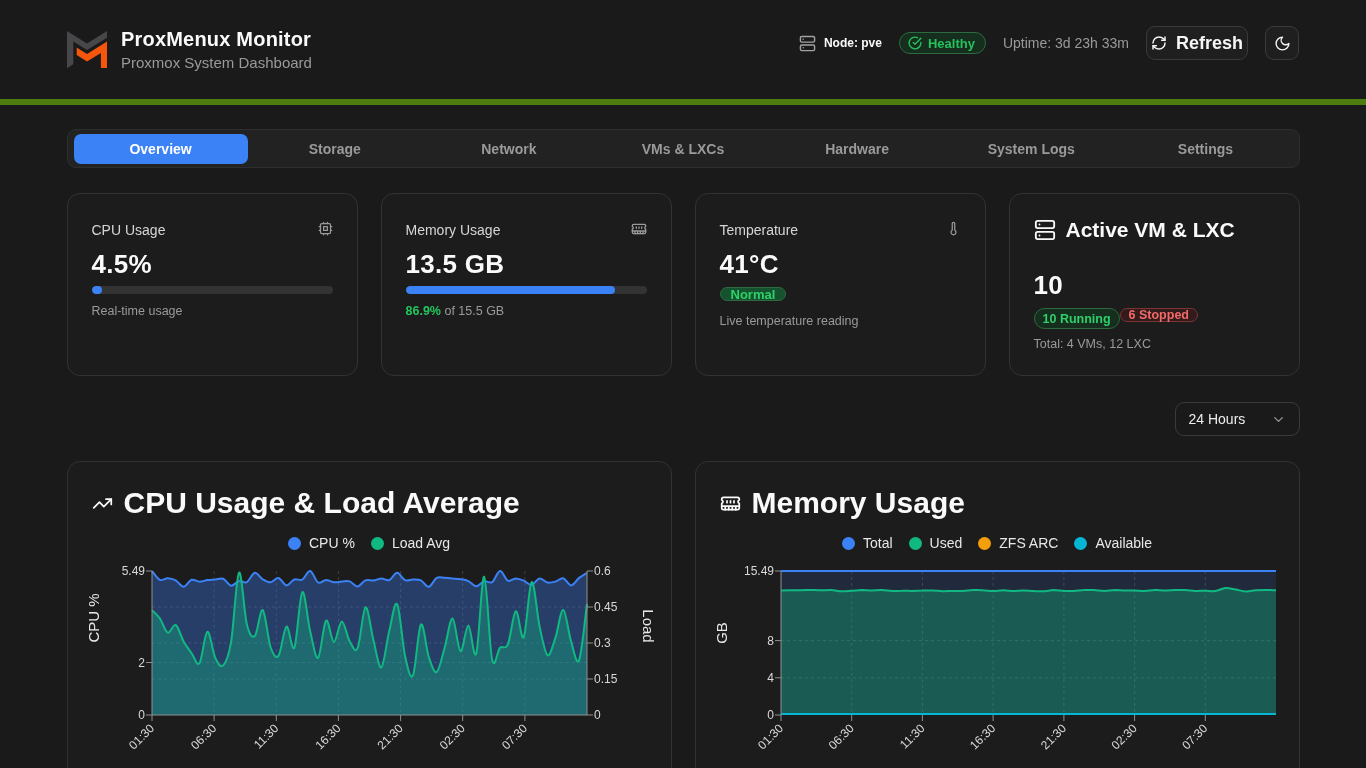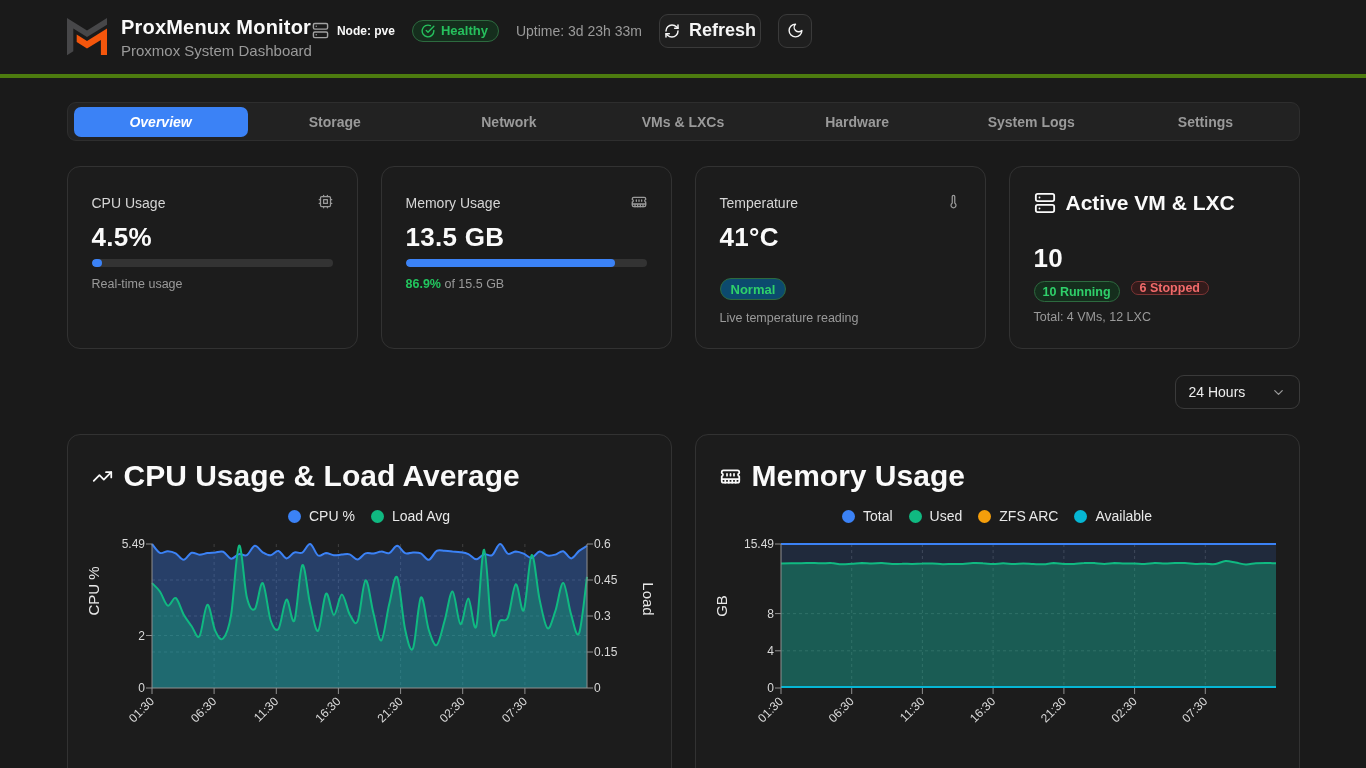--- a/index.html
+++ b/index.html
@@ -1,45 +1,45 @@
 <!DOCTYPE html>
 <html><head>
 <meta charset="utf-8">
 <style>
 * { margin:0; padding:0; box-sizing:border-box; }
 html,body { width:1366px; height:768px; overflow:hidden; background:#1a1a1a; font-family:"Liberation Sans",sans-serif; }
-.hdr { height:78px; border-bottom:4px solid #4d7c0f; display:flex; align-items:center; padding:0 67px; }
+.hdr { height:105px; border-bottom:6px solid #4d7c0f; display:flex; align-items:center; justify-content:space-between; padding:0 67px; }
 .brand { display:flex; align-items:center; gap:13px; }
 .brand h1 { font-size:20px; font-weight:bold; color:#fafafa; letter-spacing:.2px; }
 .brand p { font-size:15px; color:#9a9a9a; margin-top:3px; }
 .hright { display:flex; align-items:center; gap:17px; position:relative; top:-6.5px; }
 .nodegrp { display:flex; align-items:center; gap:8px; color:#a3a3a3; }
 .nodegrp b { color:#fafafa; font-size:12px; font-weight:bold; }
 .pill-healthy { display:flex; align-items:center; gap:6px; background:#152e1d; border:1px solid #2d6a3f; border-radius:11px; height:22px; padding:0 10px 0 8px; color:#26c05d; font-size:13px; font-weight:bold; }
 .uptime { color:#9a9a9a; font-size:14px; }
 .btn { display:flex; align-items:center; gap:9px; background:#1f1f1f; border:1px solid #3a3a3a; border-radius:9px; height:34px; padding:0 4px; color:#f5f5f5; font-size:18px; font-weight:bold; }
 .iconbtn { width:34px; height:34px; display:flex; align-items:center; justify-content:center; background:#1f1f1f; border:1px solid #3a3a3a; border-radius:9px; padding:0; }
 .wrap { width:1233px; margin:0 auto; }
 .tabs { margin-top:24px; height:39px; background:#222222; border:1px solid #2e2e2e; border-radius:9px; display:grid; grid-template-columns:repeat(7,1fr); padding:4px 6px 3px; }
 .tab { display:flex; align-items:center; justify-content:center; font-size:14px; font-weight:bold; color:#9a9a9a; border-radius:7px; }
-.tab.act { background:#3b82f6; color:#fff;font-style:italic; }
+.tab.act { background:#3b82f6; color:#fff; }
 .cards { margin-top:25px; display:grid; grid-template-columns:repeat(4,1fr); gap:23px; }
 .card { background:#1c1c1c; border:1px solid #323232; border-radius:13px; height:183px; padding:22px 24px; position:relative; }
 .card .t { font-size:14px; color:#d6d6d6; margin-top:6px; line-height:17px; }
 .card .cicon { position:absolute; top:27px; right:24px; color:#9a9a9a; }
 .card .big { font-size:26px; line-height:26px; font-weight:bold; color:#fafafa; margin-top:12px; letter-spacing:.3px; }
 .pbar { margin-top:9px; height:8px; border-radius:4px; background:#333333; overflow:hidden; }
 .pbar i { display:block; height:8px; border-radius:4px; background:#3b82f6; }
 .sub { margin-top:10px; font-size:12.5px; color:#9a9a9a; }
 .g { color:#22c55e; font-weight:bold; }
 .card4t { display:flex; align-items:center; gap:10px; font-size:21px; line-height:22px; margin-top:3px; font-weight:bold; color:#fafafa; }
-.vmpills { margin-top:10px; display:flex; gap:11px; }
+.vmpills { margin-top:10px; display:flex; }
 .pill-run { background:#152e1d; border:1px solid #2d6a3f; border-radius:11px; height:21px; display:flex; align-items:center; padding:0 8px; color:#2fd06a; font-size:12.5px; font-weight:bold; }
 .pill-stop { background:#331b1b; border:1px solid #7c3434; border-radius:11px; height:14px; display:flex; align-items:center; padding:0 8px; color:#f16a6a; font-size:12.5px; font-weight:bold; }
-.pill-norm { display:inline-flex; background:#0c4a6e; border:1px solid #2d6a3f; border-radius:11px; height:22px; align-items:center; padding:0 10px; color:#2fd06a; font-size:13px; font-weight:bold; margin-top:28px; }
+.pill-norm { display:inline-flex; background:#14532d; border:1px solid #2d6a3f; border-radius:11px; height:14px; align-items:center; padding:0 10px; color:#2fd06a; font-size:13px; font-weight:bold; margin-top:10px; }
 .selrow { margin-top:26px; display:flex; justify-content:flex-end; }
 .sel { width:125px; height:34px; border:1px solid #3a3a3a; border-radius:9px; display:flex; align-items:center; justify-content:space-between; padding:14px 13px; color:#ededed; font-size:14px; }
 .chgrid { margin-top:25px; display:grid; grid-template-columns:repeat(2,1fr); gap:23px; }
 .chcard { background:#1c1c1c; border:1px solid #323232; border-radius:13px; height:350px; position:relative; }
 .chtitle { display:flex; align-items:center; gap:11px; padding:24px 24px 0; font-size:30px; font-weight:bold; color:#fafafa; }
 .legend { position:absolute; top:73px; left:0; right:0; display:flex; justify-content:center; gap:16px; }
 .litem { display:flex; align-items:center; gap:8px; font-size:14px; color:#e8e8e8; }
 .dot { width:13px; height:13px; border-radius:50%; }
 .chsvg { position:absolute; left:0; top:100px; }
 </style>

